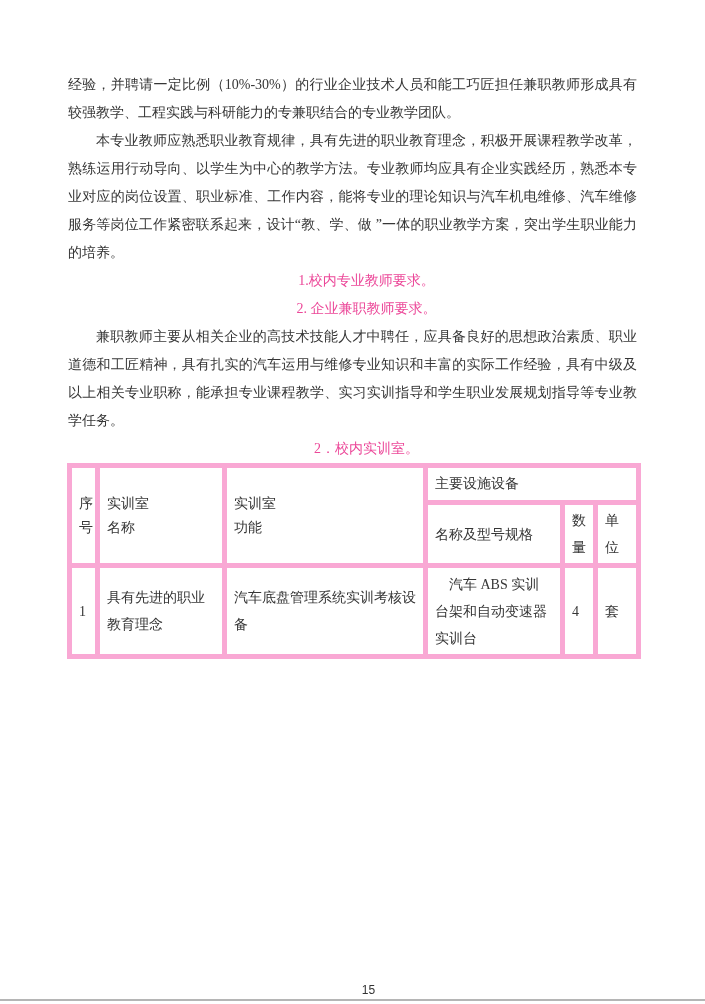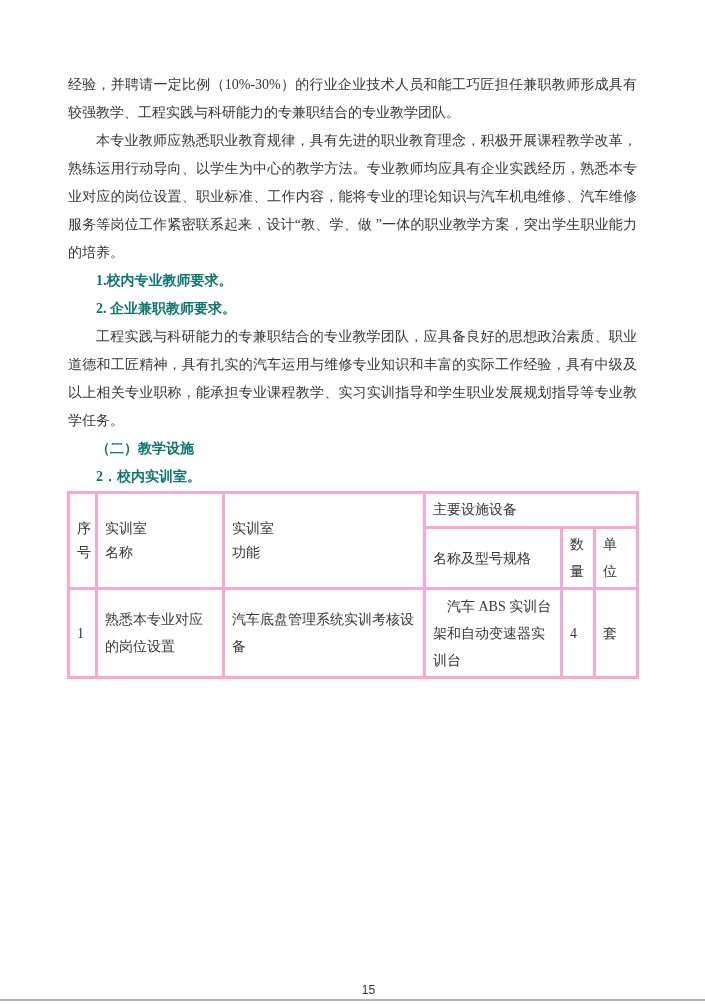--- a/index.html
+++ b/index.html
@@ -19,35 +19,35 @@
   .content p {
     margin:0;
     font-size:14px;
     line-height:28px;
     text-align:justify;
     text-indent:2em;
     word-break:break-all;
   }
   p.no-indent { text-indent:0; }
   p.heading {
-    font-weight:bold;
-    color:#0f766e;
-    text-align:left;
+    font-weight:normal;
+    color:#ec4899;
+    text-align:center;
   }
   table.rooms {
     border-collapse:collapse;
     table-layout:fixed;
     width:569px;
     margin-left:-1px;
     margin-top:0px;
     font-size:14px;
     color:#363636;
   }
   table.rooms th, table.rooms td {
-    border:3px solid #f9a8d4;
+    border:5px solid #f9a8d4;
     padding:2px 7px;
     font-weight:normal;
     vertical-align:middle;
     line-height:27px;
     text-align:left;
     word-break:break-all;
   }
   table.rooms th { white-space:pre-line; }
   tr.hrow1 th { height:28px; line-height:24px; }
   tr.hrow2 th { height:52px; }
@@ -79,23 +79,22 @@
 
     <p class="no-indent">经验，并聘请一定比例（10%-30%）的行业企业技术人员和能工巧匠担任兼职教师形成具有较强教学、工程实践与科研能力的专兼职结合的专业教学团队。</p>
 
     <p>本专业教师应熟悉职业教育规律，具有先进的职业教育理念，积极开展课程教学改革，熟练运用行动导向、以学生为中心的教学方法。专业教师均应具有企业实践经历，熟悉本专业对应的岗位设置、职业标准、工作内容，能将专业的理论知识与汽车机电维修、汽车维修服务等岗位工作紧密联系起来，设计“教、学、做 ”一体的职业教学方案，突出学生职业能力的培养。</p>
 
     <p class="heading">1.校内专业教师要求。</p>
 
 
     <p class="heading">2. 企业兼职教师要求。</p>
 
-    <p>工程实践与科研能力的专兼职结合的专业教学团队，应具备良好的思想政治素质、职业道德和工匠精神，具有扎实的汽车运用与维修专业知识和丰富的实际工作经验，具有中级及以上相关专业职称，能承担专业课程教学、实习实训指导和学生职业发展规划指导等专业教学任务。</p>
+    <p>兼职教师主要从相关企业的高技术技能人才中聘任，应具备良好的思想政治素质、职业道德和工匠精神，具有扎实的汽车运用与维修专业知识和丰富的实际工作经验，具有中级及以上相关专业职称，能承担专业课程教学、实习实训指导和学生职业发展规划指导等专业教学任务。</p>
 
-    <p class="heading">（二）教学设施</p>
 
     <p class="heading">2．校内实训室。</p>
 
 
     <table class="rooms">
       <colgroup>
         <col style="width:28px">
         <col style="width:127px">
         <col style="width:201px">
         <col style="width:137px">
@@ -113,21 +112,21 @@
           <th colspan="3">主要设施设备</th>
         </tr>
         <tr class="hrow2">
           <th>名称及型号规格</th>
           <th class="cell-center">数
 量</th>
           <th class="cell-center">单位</th>
         </tr>
         <tr class="drow">
           <td class="cell-center">1</td>
-          <td>熟悉本专业对应的岗位设置</td>
+          <td>具有先进的职业教育理念</td>
           <td>汽车底盘管理系统实训考核设备</td>
           <td class="equip">汽车 ABS 实训台架和自动变速器实训台</td>
           <td class="cell-center">4</td>
           <td class="cell-center">套</td>
         </tr>
       </tbody>
     </table>
 
   </div>
 

